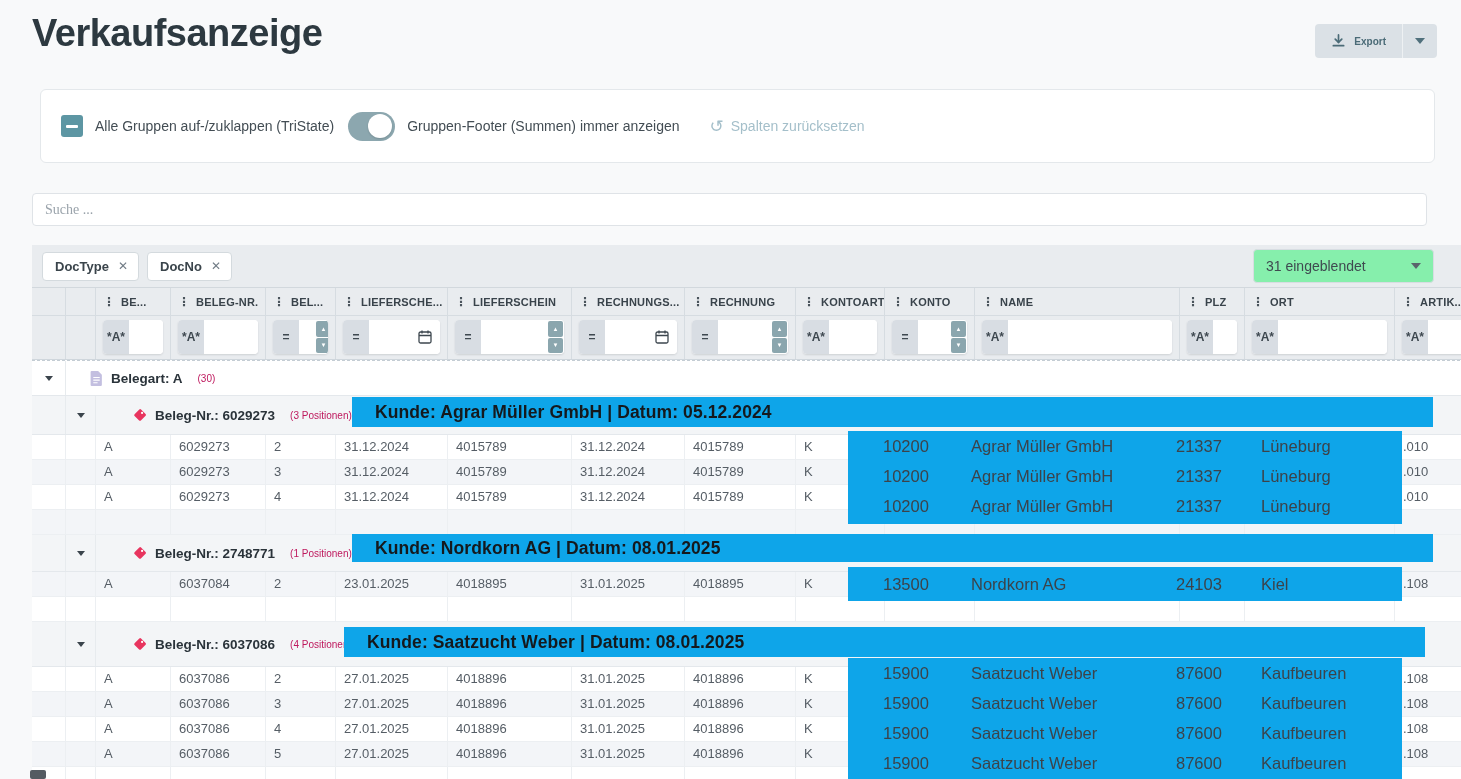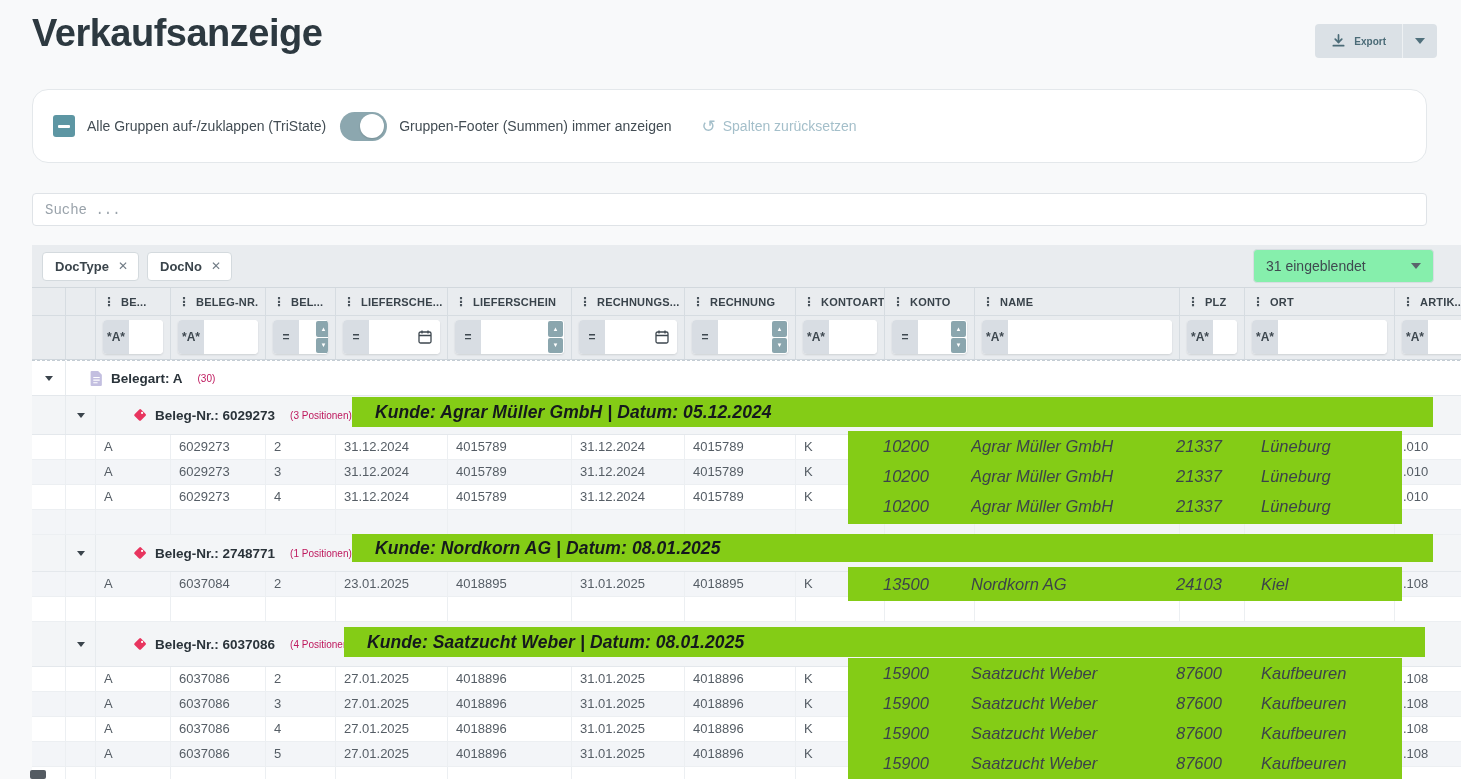--- a/index.html
+++ b/index.html
@@ -17,22 +17,22 @@
   .export-btn{
     position:absolute;top:24px;right:24px;height:34px;
     display:flex;align-items:stretch;background:#dbe1e6;border-radius:4px;
     color:#4b6b77;font-size:10px;font-weight:700;cursor:pointer;user-select:none;
   }
   .export-main{display:flex;align-items:center;gap:8px;padding:0 16px;border-right:1px solid #eef1f3;}
   .export-caret{display:flex;align-items:center;justify-content:center;width:34px;}
   .caret{width:0;height:0;border-left:5px solid transparent;border-right:5px solid transparent;border-top:6px solid #50707c;}
   
   .toolbar{
-    position:absolute;left:32px;top:89px;width:1395px;height:74px;
-    background:#fff;border:1px solid #e4e8eb;border-radius:16px;
+    position:absolute;left:40px;top:89px;width:1395px;height:74px;
+    background:#fff;border:1px solid #e4e8eb;border-radius:6px;
     display:flex;align-items:center;padding:0 0 0 20px;box-sizing:border-box;
   }
   .cbx{width:22px;height:22px;border-radius:3px;background:#5d96a3;position:relative;cursor:pointer;flex:0 0 auto;}
   .cbx::after{content:"";position:absolute;left:5px;top:10px;width:12px;height:2.5px;background:#fff;border-radius:1px;}
   .tb-label{font-size:14px;color:#434d54;margin-left:12px;white-space:nowrap;}
   .btn-teal{
     margin-left:26px;height:37px;display:flex;align-items:center;gap:9px;
     background:#567f8b;color:#fff;border:0;border-radius:4px;padding:0 16px;
     font-size:14px;font-weight:700;cursor:pointer;white-space:nowrap;
     font-family:inherit;
@@ -41,21 +41,21 @@
   .toggle .knob{position:absolute;right:3px;top:2.5px;width:24px;height:24px;border-radius:50%;background:#fff;box-shadow:0 1px 2px rgba(0,0,0,.15);}
   .link-disabled{
     margin-left:30px;display:flex;align-items:center;gap:7px;
     color:#a4bfca;font-size:14px;white-space:nowrap;cursor:default;
   }
   .rot-icon{font-size:17px;line-height:1;}
   
   .search{
     position:absolute;left:32px;top:193px;width:1395px;height:33px;box-sizing:border-box;
     border:1px solid #dfe3e7;border-radius:4px;background:#fff;padding:0 12px;
-    font-size:14px;color:#42525c;outline:none;font-family:Liberation Mono, monospace;
+    font-size:14px;color:#42525c;outline:none;font-family:Liberation Serif, serif;
   }
   .search::placeholder{color:#9aa3ab;}
   
   .grid{position:absolute;left:32px;top:245px;width:1443px;height:534px;overflow:hidden;background:#fff;}
   .chipbar{height:43px;background:#e9ecef;border-bottom:1px solid #d2d8dd;position:relative;display:flex;align-items:center;padding-left:10px;box-sizing:border-box;}
   .chip{
     display:flex;align-items:center;gap:9px;height:27px;padding:0 10px 0 12px;margin-right:8px;
     background:#fff;border:1px solid #d4dade;border-radius:4px;cursor:pointer;
     font-size:13px;font-weight:700;color:#3a444b;
   }
@@ -84,21 +84,21 @@
   .tr.shaded{background:#f3f5f8;}
   .td{font-size:13px;color:#555d65;line-height:24px;padding-left:8px;border-right:1px solid #eceff2;border-bottom:1px solid #eceff2;overflow:hidden;white-space:nowrap;}
   .row-belegart{height:34px;display:flex;align-items:center;background:#fff;border-top:1px dashed #c3ccd3;border-bottom:1px solid #e4e8ec;}
   .row-beleg{display:flex;align-items:center;background:#f3f5f7;border-bottom:1px solid #e4e8ec;}
   .gcell{height:100%;display:flex;align-items:center;justify-content:center;border-right:1px solid #e7ebee;box-sizing:border-box;flex:0 0 auto;}
   .tri{width:0;height:0;border-left:4.5px solid transparent;border-right:4.5px solid transparent;border-top:5.5px solid #3b444c;cursor:pointer;}
   .glabel{font-size:13.5px;font-weight:700;color:#2a333a;white-space:nowrap;}
   .gcount{font-size:10px;color:#be185d;margin-left:15px;white-space:nowrap;}
   .gicon{display:flex;align-items:center;margin-right:8px;}
   
-  .ov{position:absolute;background:#84cc16;font-style:italic;}
+  .ov{position:absolute;background:#0ea5e9;}
   .ov-h{font-size:17.5px;font-weight:700;color:#15191d;padding-left:23px;display:flex;align-items:center;white-space:nowrap;letter-spacing:.1px;}
   .ov-r{display:grid;grid-template-columns:88px 205px 85px 1fr;align-content:center;padding-left:35px;box-sizing:border-box;}
   .ov-r .oc{font-size:16.5px;color:#3c434a;white-space:nowrap;overflow:hidden;}
   .scroll-thumb{position:absolute;left:30px;top:770px;width:16px;height:9px;background:#545b62;border-radius:2px;cursor:pointer;}
 </style>
 </head>
 <body>
 
 <div class="page-title">Verkaufsanzeige</div>
 

